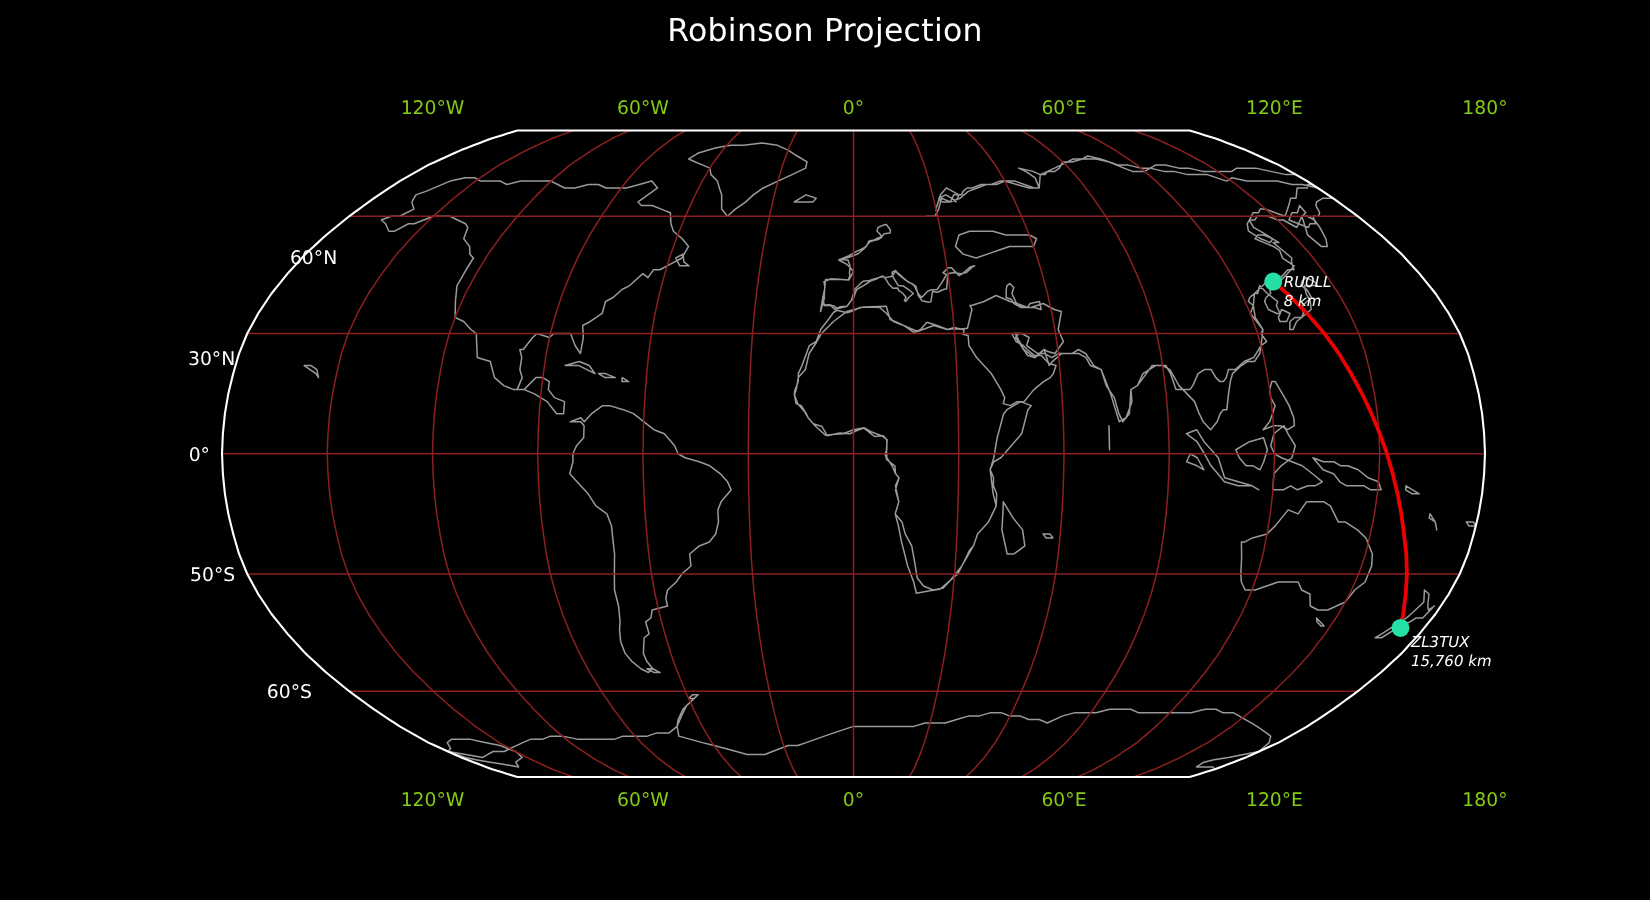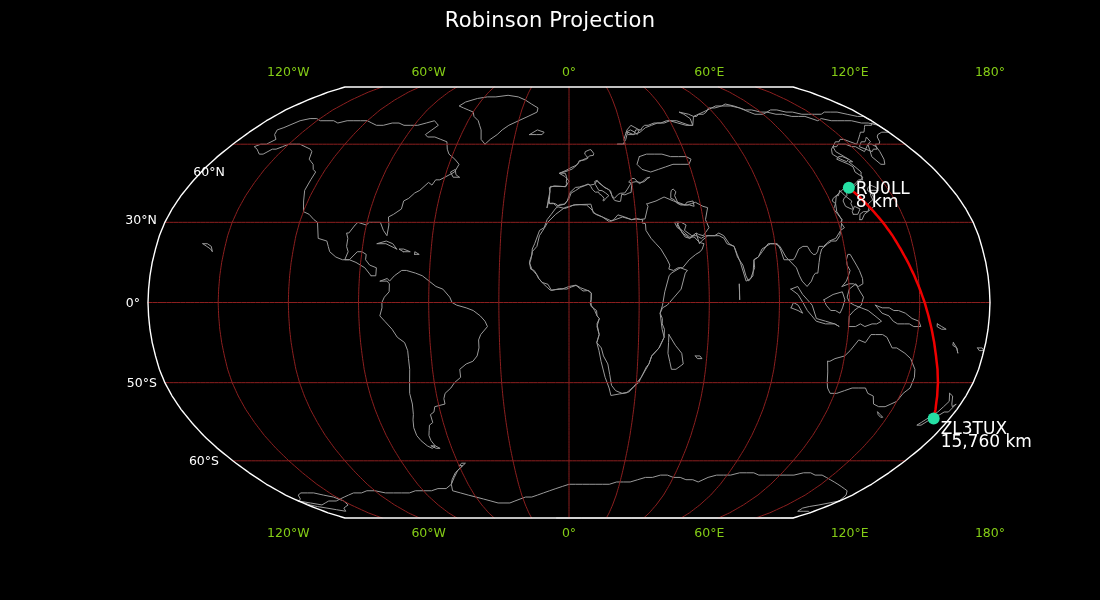--- a/index.html
+++ b/index.html
@@ -5,21 +5,21 @@
   html,body{margin:0;padding:0;background:#000;}
   body{width:1100px;height:600px;overflow:hidden;
        font-family:"DejaVu Sans","Liberation Sans",sans-serif;color:#fff;}
   #stage{position:relative;width:1100px;height:600px;background:#000;}
   #map{position:absolute;left:0;top:0;}
   .ttl{position:absolute;left:0;width:1100px;text-align:center;color:#fff;}
   #title{top:8px;font-size:21px;letter-spacing:.2px;}
   #subtitle{top:42px;font-size:15px;}
   .axlab{position:absolute;font-size:12.5px;color:#84cc16;text-align:center;width:80px;}
   .latlab{position:absolute;font-size:12.5px;color:#fff;text-align:right;width:80px;}
-  .stn{position:absolute;font-size:17px;color:#fff;white-space:nowrap;line-height:13px;}
+  .stn{position:absolute;font-size:10px;color:#fff;white-space:nowrap;line-height:13px;font-style:italic;}
 </style>
 </head>
 <body>
 
 <div id="stage">
 
   <div class="ttl" id="title">Robinson Projection</div>
 
   <svg id="map" width="1100" height="600">
     <g id="g-coast">
@@ -102,24 +102,24 @@
   <div id="botlabs">
       <div class="axlab" style="left: 529px; top: 525px;">0°</div>
       <div class="axlab" style="left: 669.333px; top: 525px;">60°E</div>
       <div class="axlab" style="left: 809.667px; top: 525px;">120°E</div>
       <div class="axlab" style="left: 949.977px; top: 525px;">180°</div>
       <div class="axlab" style="left: 248.333px; top: 525px;">120°W</div>
       <div class="axlab" style="left: 388.667px; top: 525px;">60°W</div>
     </div>
   <div id="latlabs">
       <div class="latlab" style="left: 144.789px; top: 136.194px; margin-top: 28px;">60°N</div>
-      <div class="latlab" style="left: 76.84px; top: 212px;">30°N</div>
+      <div class="latlab" style="left: 76.84px; top: 231px;">30°N</div>
       <div class="latlab" style="left: 60px; top: 294.5px;">0°</div>
       <div class="latlab" style="left: 76.84px; top: 374.666px;">50°S</div>
-      <div class="latlab" style="left: 139px; top: 452.806px;">60°S</div>
+      <div class="latlab" style="left: 128px; top: 452.806px;">60°S</div>
     </div>
 
   <div class="stn" id="stnA" style="left: 855.824px; top: 181.729px;">
     <div>RU0LL</div>
     <div>8 km</div>
   </div>
   <div class="stn" id="stnB" style="left: 940.654px; top: 422px;">
     <div>ZL3TUX</div>
     <div>15,760 km</div>
   </div>

